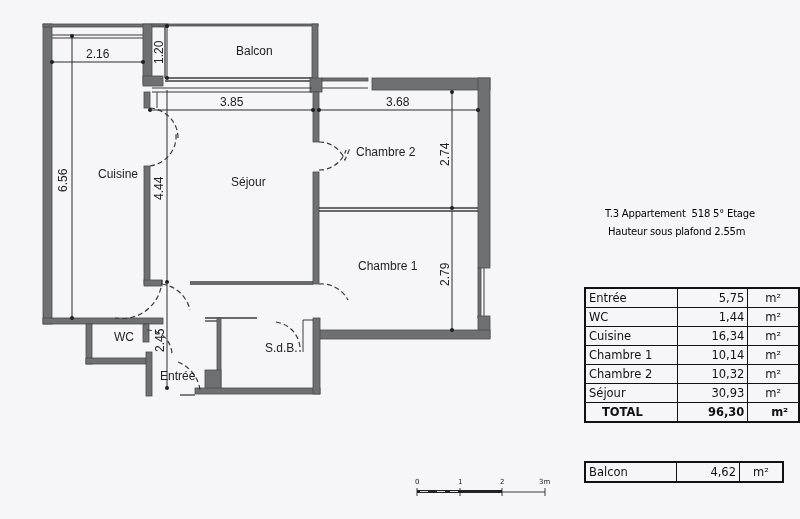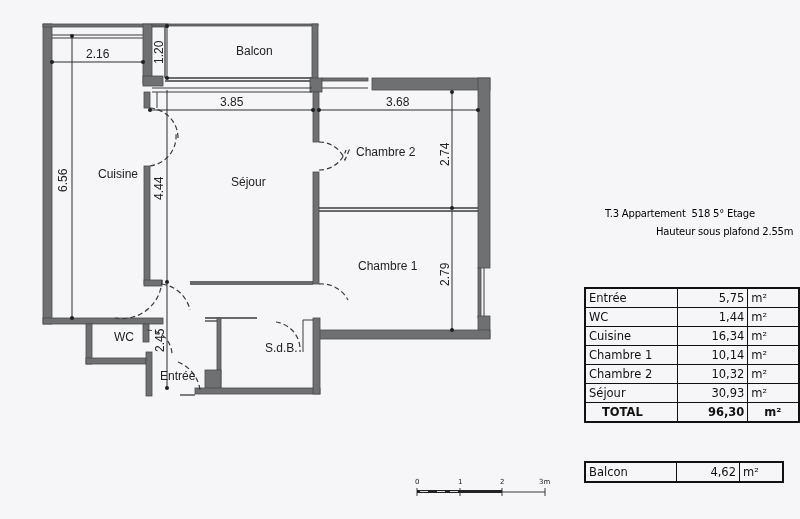--- a/index.html
+++ b/index.html
@@ -18,32 +18,32 @@
   .dot { fill: #1e1f20; }
   .room-label { font-family: "Liberation Sans", sans-serif; font-size: 12px; fill: #222; }
   .dim-label { font-family: "Liberation Sans", sans-serif; font-size: 12px; fill: #222; }
 
   .title {
     position: absolute; left: 605px; top: 205px;
     font-family: "DejaVu Sans", sans-serif; font-size: 10px; color: #000000;
     line-height: 18px; letter-spacing: -0.2px;
   }
   .title div { white-space: pre; }
-  .title .l2 { padding-left: 3px; margin-left: 48px; }
+  .title .l2 { padding-left: 3px; }
 
   table.areas {
     position: absolute; border-collapse: collapse;
     font-family: "DejaVu Sans", sans-serif; font-size: 11.5px; color: #111;
   }
   table.areas td {
     border: 1px solid #111; padding: 0 3px; height: 18px; line-height: 18px;
   }
   table.areas td.name { width: 84px; }
   table.areas td.val { width: 56px; text-align: right; margin-top: 46px; }
-  table.areas td.unit { width: 36px; }
+  table.areas td.unit { width: 36px; text-align: center; }
   table.areas tr.total td { font-weight: bold; padding-left: 16px; }
   #area-table { left: 584px; top: 287px; border: 2px solid #111; }
   #balcon-table { left: 584px; top: 461px; border: 2px solid #111; }
 
   .scale { position: absolute; left: 412px; top: 478px; width: 135px; height: 20px; }
   .scale .tick-label { position: absolute; top: 0; font-size: 7px; font-family: "DejaVu Sans", sans-serif; color: #222; }
 </style>
 </head>
 <body>
 

